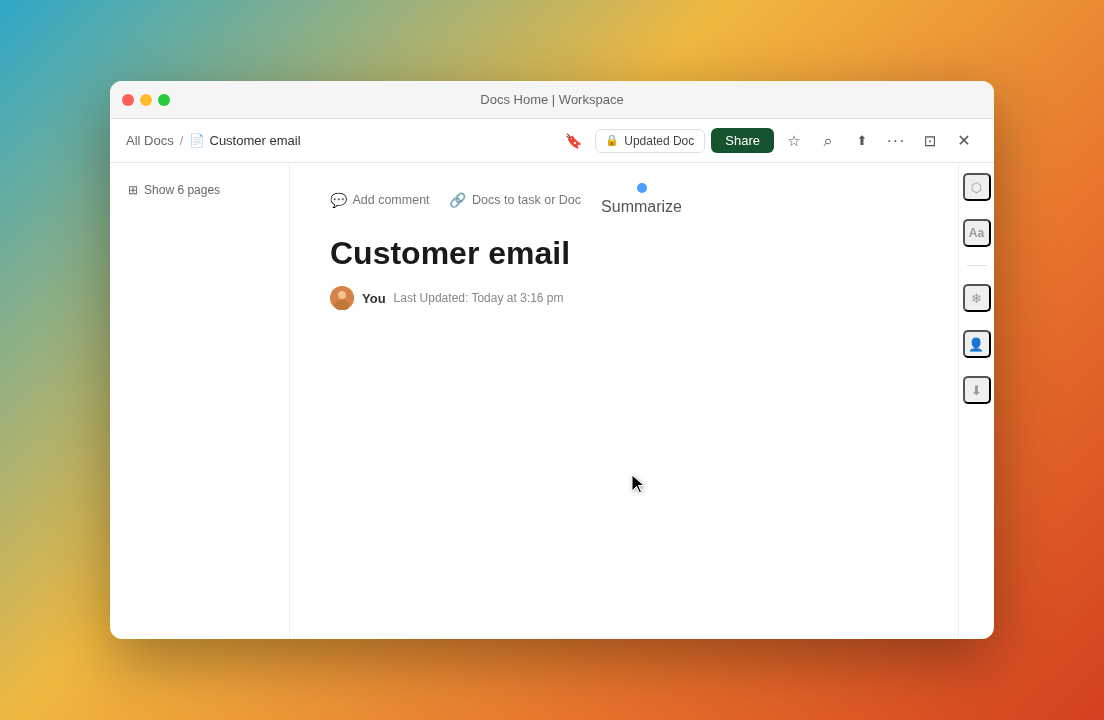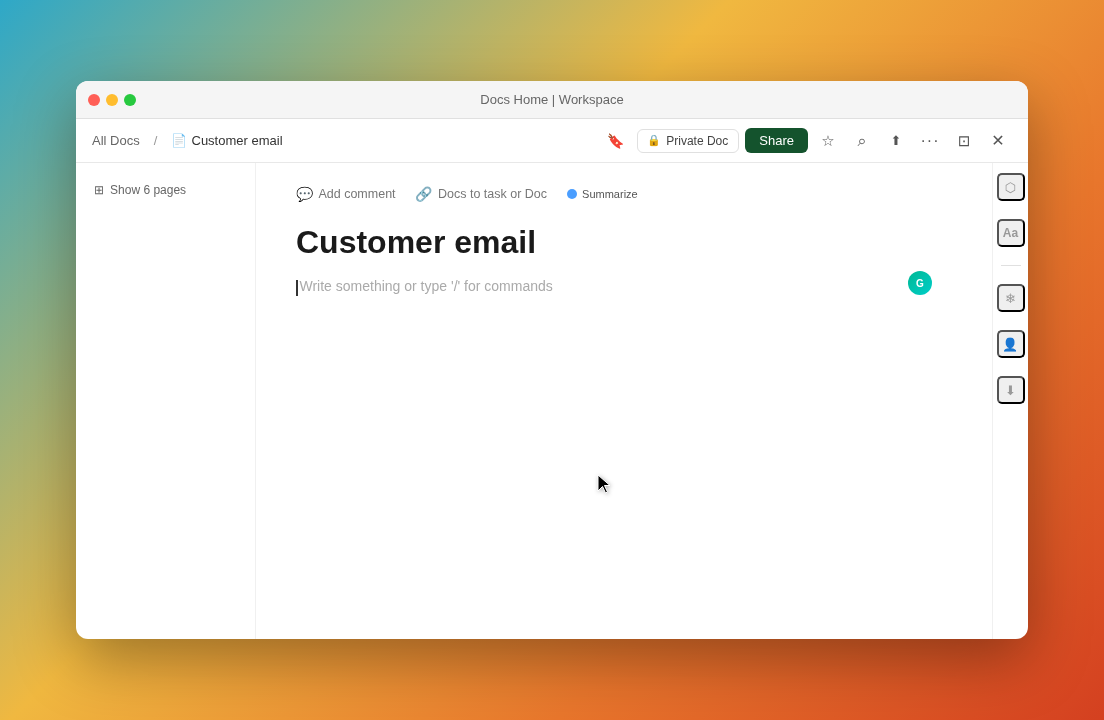--- a/index.html
+++ b/index.html
@@ -8,21 +8,21 @@
       width: 1104px;
       height: 720px;
       background: linear-gradient(135deg, #2ea8c8 0%, #f0b840 40%, #e8762c 70%, #d44020 100%);
       display: flex;
       align-items: center;
       justify-content: center;
       font-family: -apple-system, BlinkMacSystemFont, 'Segoe UI', sans-serif;
     }
 
     .window {
-      width: 952px;
+      width: 884px;
       height: 558px;
       background: #ffffff;
       border-radius: 12px;
       box-shadow: 0 20px 60px rgba(0,0,0,0.35);
       display: flex;
       flex-direction: column;
       overflow: hidden;
     }
 
     
@@ -69,21 +69,21 @@
       display: flex;
       align-items: center;
       padding: 0 16px;
       gap: 8px;
       flex-shrink: 0;
     }
 
     .breadcrumb {
       display: flex;
       align-items: center;
-      gap: 14px;
+      gap: 6px;
       flex: 1;
     }
 
     .breadcrumb-item {
       font-size: 13px;
       color: #666;
       cursor: pointer;
     }
 
     .breadcrumb-separator {
@@ -200,25 +200,26 @@
     }
 
     .action-btn .icon {
       font-size: 14px;
     }
 
     .summarize-btn {
       display: flex;
       align-items: center;
       gap: 5px;
-      font-size: 11px;
+      font-size: 16px;
       color: #555;
       cursor: pointer;
       background: none;
       border: none;
+      flex-direction: column;
     }
 
     .summarize-dot {
       width: 10px;
       height: 10px;
       border-radius: 50%;
       background: #4a9eff;
     }
 
     
@@ -384,21 +385,21 @@
       </span>
     </div>
 
     <div class="toolbar-right">
       <button class="toolbar-icon-btn">
         <span style="font-size:14px; color:#777;">🔖</span>
       </button>
 
       <button class="private-doc-btn">
         <span style="font-size:11px;">🔒</span>
-        <span>Private Doc</span>
+        <span>Updated Doc</span>
       </button>
 
       <button class="share-btn">Share</button>
 
       <button class="toolbar-icon-btn">
         <span>☆</span>
       </button>
       <button class="toolbar-icon-btn">
         <span style="font-size:16px;">⌕</span>
       </button>
@@ -438,29 +439,35 @@
           <span>Docs to task or Doc</span>
         </button>
         <button class="summarize-btn">
           <span class="summarize-dot"></span>
           <span>Summarize</span>
         </button>
       </div>
 
       <h1 class="doc-title">Customer email</h1>
 
-
-      <div class="editor-area">
-        <div style="display:flex; align-items:flex-start; justify-content:space-between;">
-          <div class="editor-placeholder">
-            <span class="editor-cursor"></span><span>Write something or type '/' for commands</span>
-          </div>
-          <div class="ai-avatar">G</div>
+      <div class="author-row">
+        <div class="author-avatar">
+          <svg width="24" height="24" viewBox="0 0 24 24" fill="none" xmlns="http://www.w3.org/2000/svg" style="position:absolute;top:0;left:0;">
+            <circle cx="12" cy="12" r="12" fill="#d4844a"></circle>
+            <circle cx="12" cy="9" r="4" fill="#f5c28a"></circle>
+            <ellipse cx="12" cy="20" rx="7" ry="5" fill="#c07040"></ellipse>
+          </svg>
         </div>
+        <span class="author-name">You</span>
+        <span class="last-updated">
+          <span>Last Updated:</span>
+          <span>Today at 3:16 pm</span>
+        </span>
       </div>
+
 
       <div class="cursor">
         <svg viewBox="0 0 20 24" fill="none" xmlns="http://www.w3.org/2000/svg">
           <path d="M2 2L2 18L6.5 13.5L9.5 20L11.5 19L8.5 12.5L14 12.5L2 2Z" fill="black" stroke="white" stroke-width="1"></path>
         </svg>
       </div>
     </div>
 
     <div class="right-sidebar">
       <button class="right-icon">

